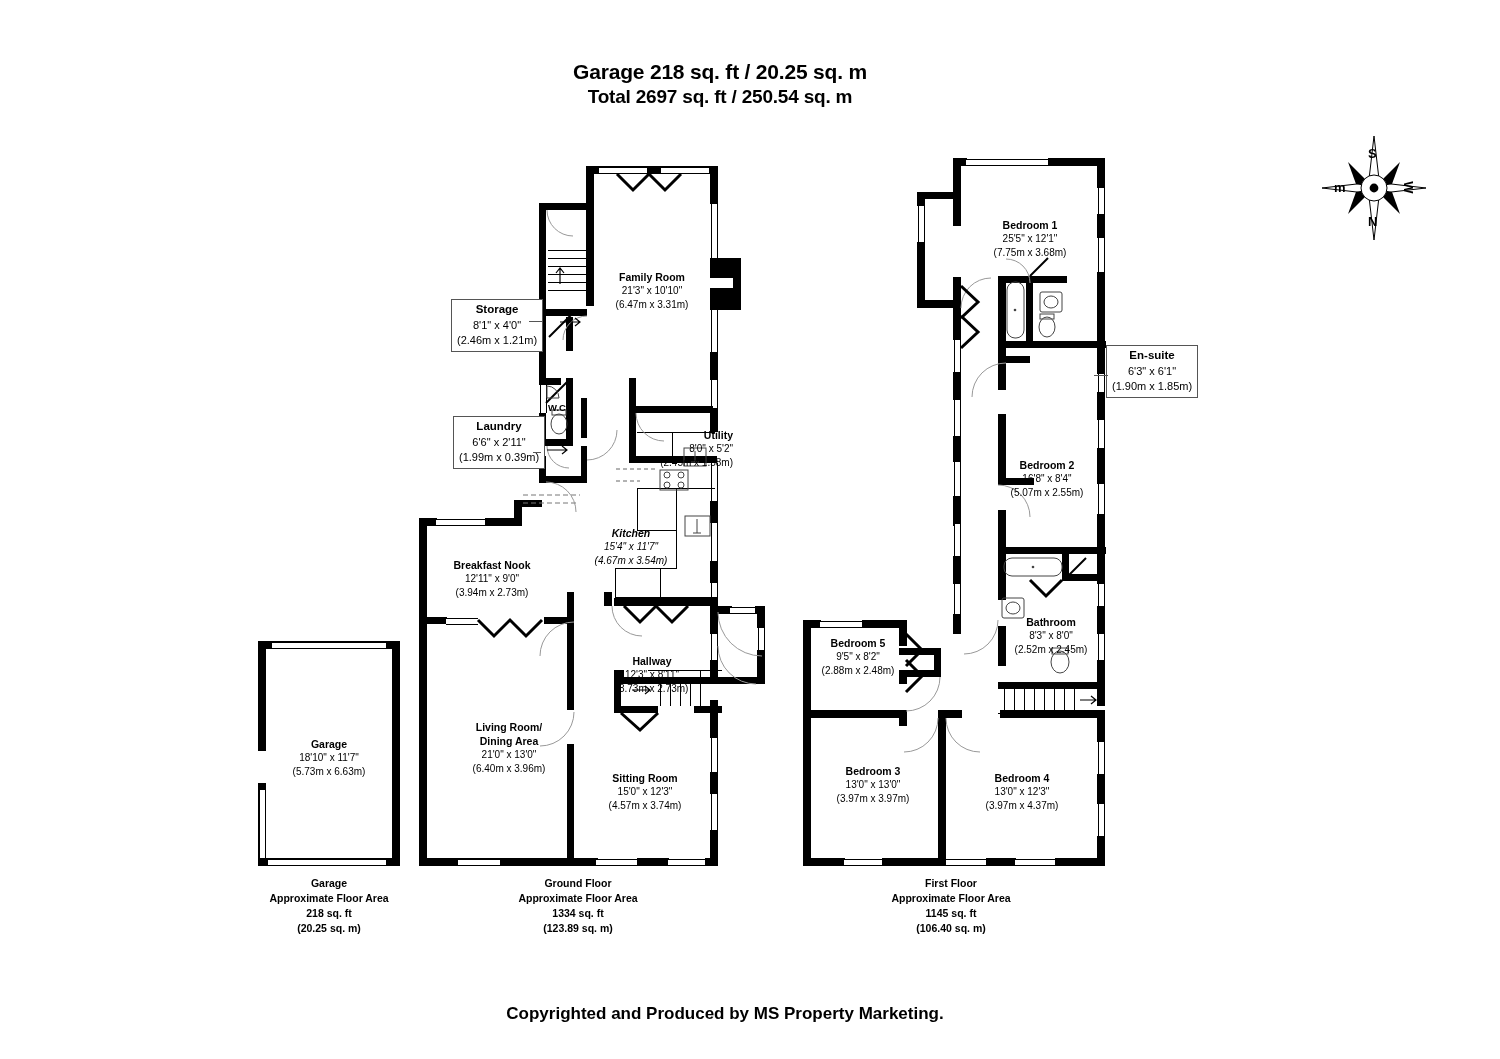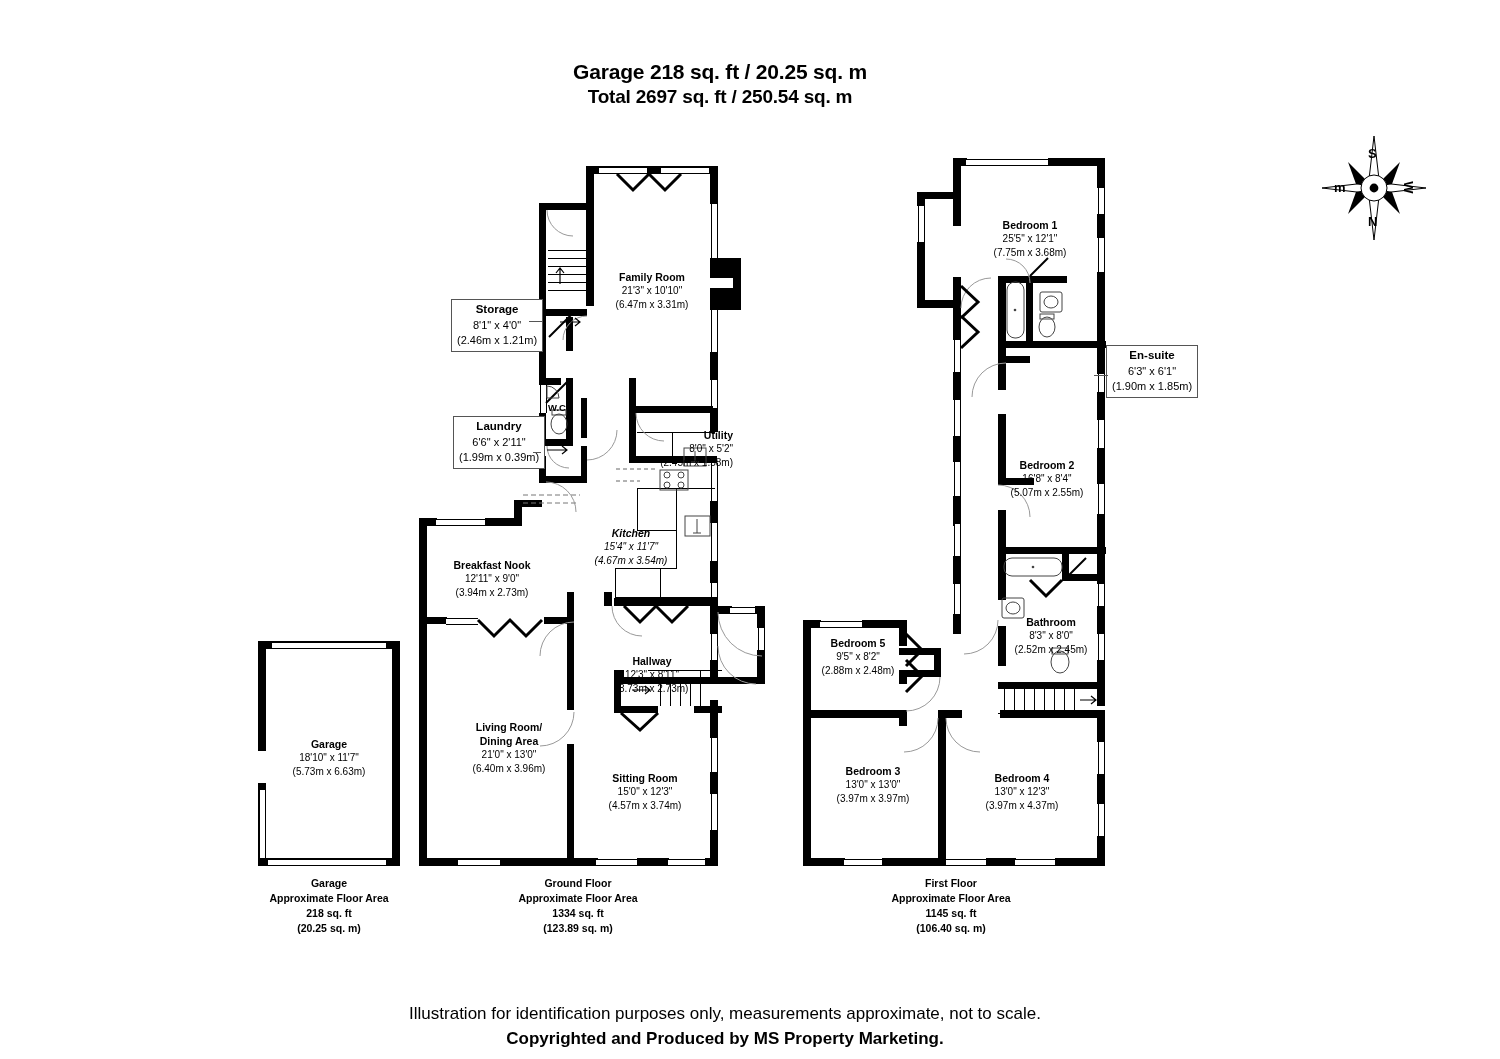--- a/index.html
+++ b/index.html
@@ -580,17 +580,16 @@
   </div>
 
   <div class="plan-caption" style="left:851px;top:876px;width:200px;">
     <div>First Floor</div>
     <div>Approximate Floor Area</div>
     <div>1145 sq. ft</div>
     <div>(106.40 sq. m)</div>
   </div>
 
   <div class="footer">
-    <div class="f1">Illustration for identification purposes only, measurements approximate, not to scale.</div>
     <div class="f2">Copyrighted  and Produced by MS Property Marketing.</div>
   </div>
 
 </div>
 
 </body></html>

